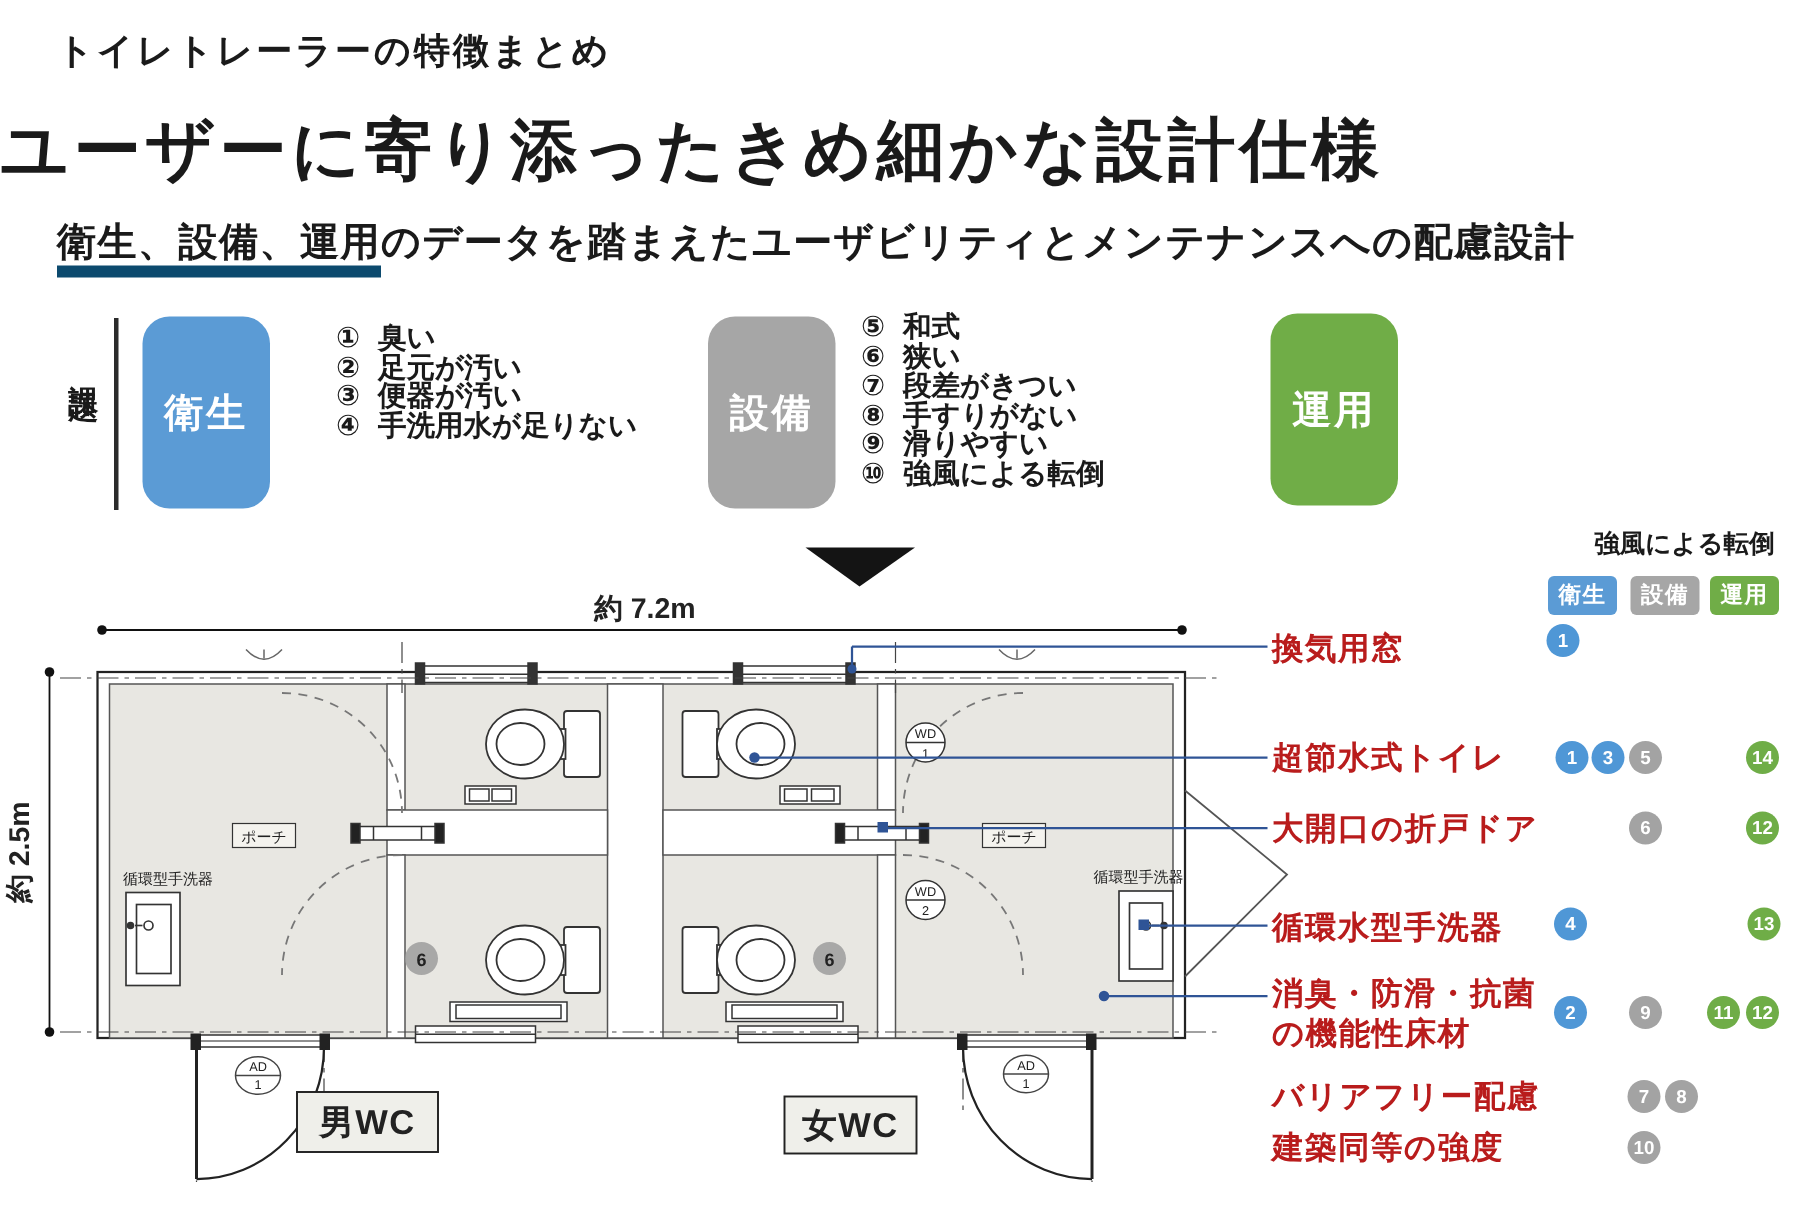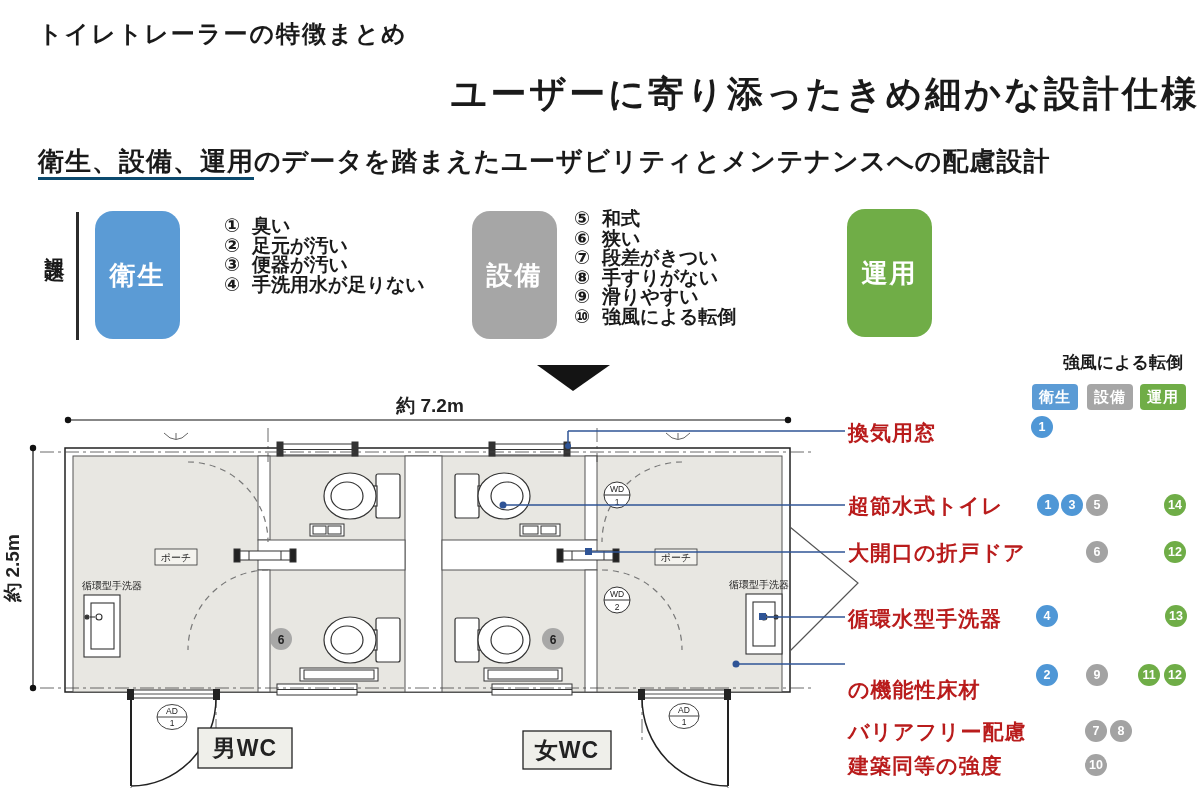--- a/index.html
+++ b/index.html
@@ -1,23 +1,23 @@
 <!DOCTYPE html>
 <html><head>
 <meta charset="utf-8">
 <style>
   html,body{margin:0;padding:0;background:#fff;}
   .page{position:relative;width:1200px;height:808px;background:#fff;overflow:hidden;
         font-family:"Liberation Sans","DejaVu Sans",sans-serif;color:#1a1a1a;}
   .abs{position:absolute;}
   
   .small-title{left:38px;top:18px;font-size:24px;font-weight:bold;letter-spacing:2px;}
-  .main-title{left:0;top:70px;width:1200px;text-align:right;font-size:36px;font-weight:bold;letter-spacing:3px;}
+  .main-title{left:0;top:70px;width:1200px;text-align:left;font-size:45px;font-weight:bold;letter-spacing:3px;}
   .subtitle{left:38px;top:144px;font-size:26px;font-weight:bold;letter-spacing:1px;}
-  .subtitle .u{border-bottom:3px solid #0c4a6e;padding-bottom:1px;}
+  .subtitle .u{border-bottom:8px solid #0c4a6e;padding-bottom:1px;}
   
   .kadai-vert{left:42px;top:240px;font-size:20px;font-weight:bold;writing-mode:vertical-rl;letter-spacing:6px;}
   .kadai-divider{left:76px;top:212px;width:3px;height:128px;background:#2b2b2b;}
   .group-box{width:85px;height:128px;border-radius:18px;color:#fff;font-size:26px;font-weight:bold;
              display:flex;align-items:center;justify-content:center;letter-spacing:2px;}
   .gb-hygiene{left:95px;top:211px;background:#5B9BD5;}
   .gb-equipment{left:472px;top:211px;background:#A6A6A6;}
   .gb-operation{left:847px;top:209px;background:#70AD47;}
   .issue-list{font-size:19px;font-weight:bold;line-height:19.5px;white-space:nowrap;}
   .il-1{left:224px;top:216px;}
@@ -83,21 +83,21 @@
   <div class="abs legend-title">強風による転倒</div>
   <div class="abs legend-badge lb-hygiene">衛生</div>
   <div class="abs legend-badge lb-equipment">設備</div>
   <div class="abs legend-badge lb-operation">運用</div>
 
   <div class="abs feat" style="top:419px">換気用窓</div>
   <div class="abs feat" style="top:492px">超節水式トイレ</div>
   <div class="abs feat" style="top:605px">循環水型手洗器</div>
   <div class="abs feat" style="top:539px">大開口の折戸ドア</div>
   <div class="abs feat" style="top:649px">
-    <br>
+    <span>消臭・防滑・抗菌</span><br>
     <span>の機能性床材</span>
   </div>
   <div class="abs feat" style="top:752px">建築同等の強度</div>
   <div class="abs feat" style="top:718px">バリアフリー配慮</div>
 
   <div id="badges-layer">
       <span class="badge hygiene" style="position: absolute; left: 1031px; top: 416px;">1</span>
       <span class="badge hygiene" style="position: absolute; left: 1037px; top: 494px;">1</span>
       <span class="badge hygiene" style="position: absolute; left: 1061px; top: 494px;">3</span>
       <span class="badge equipment" style="position: absolute; left: 1086px; top: 494px;">5</span>

